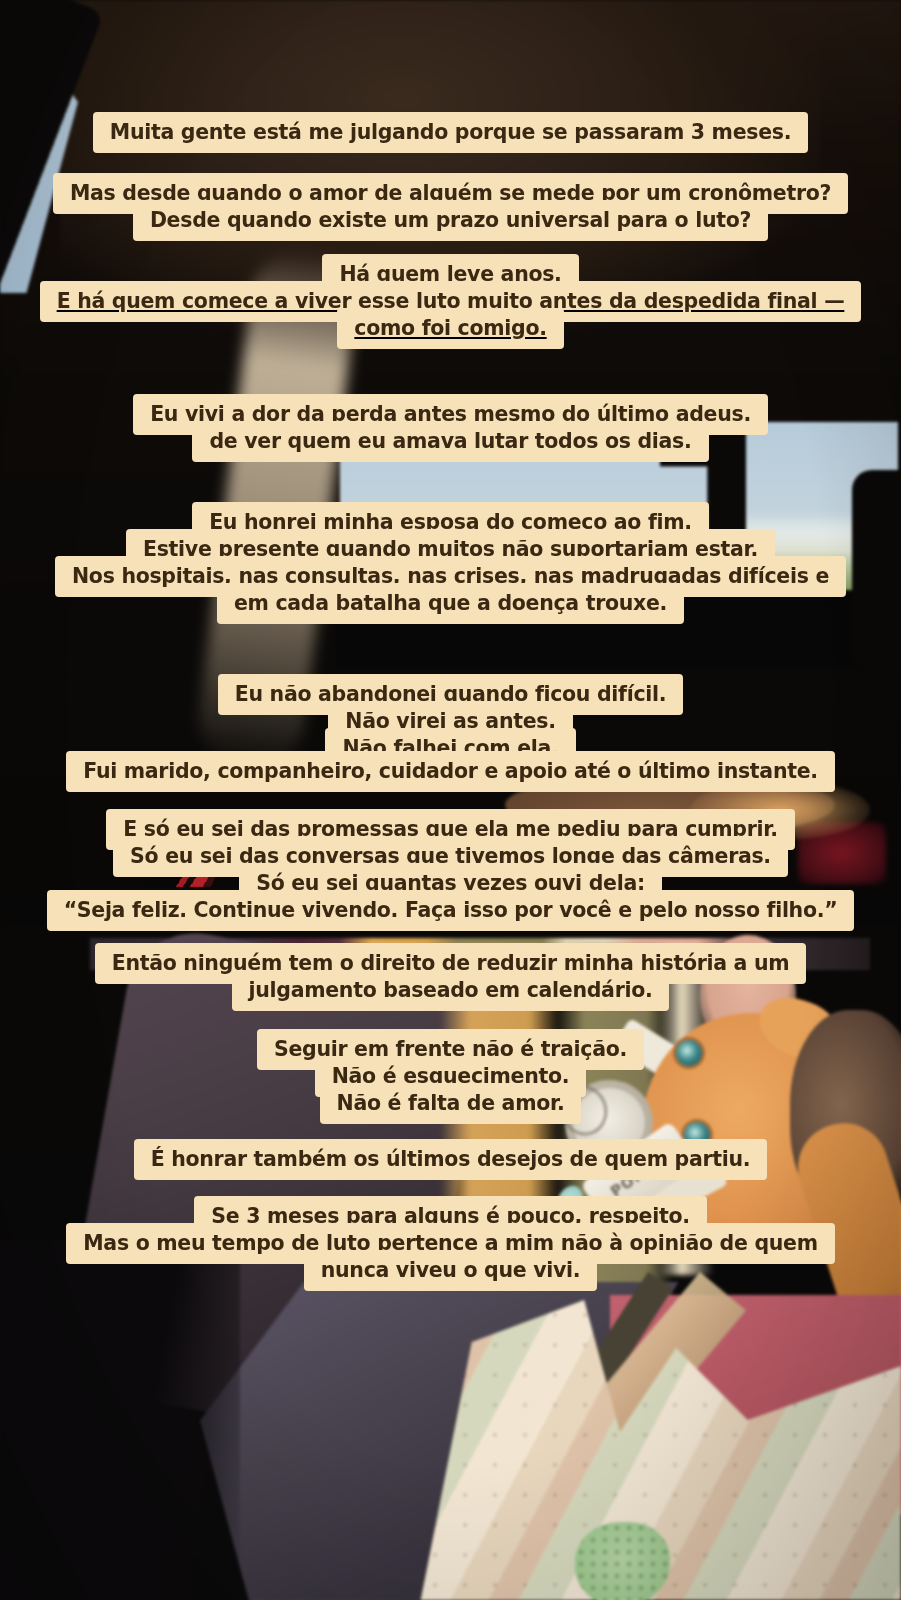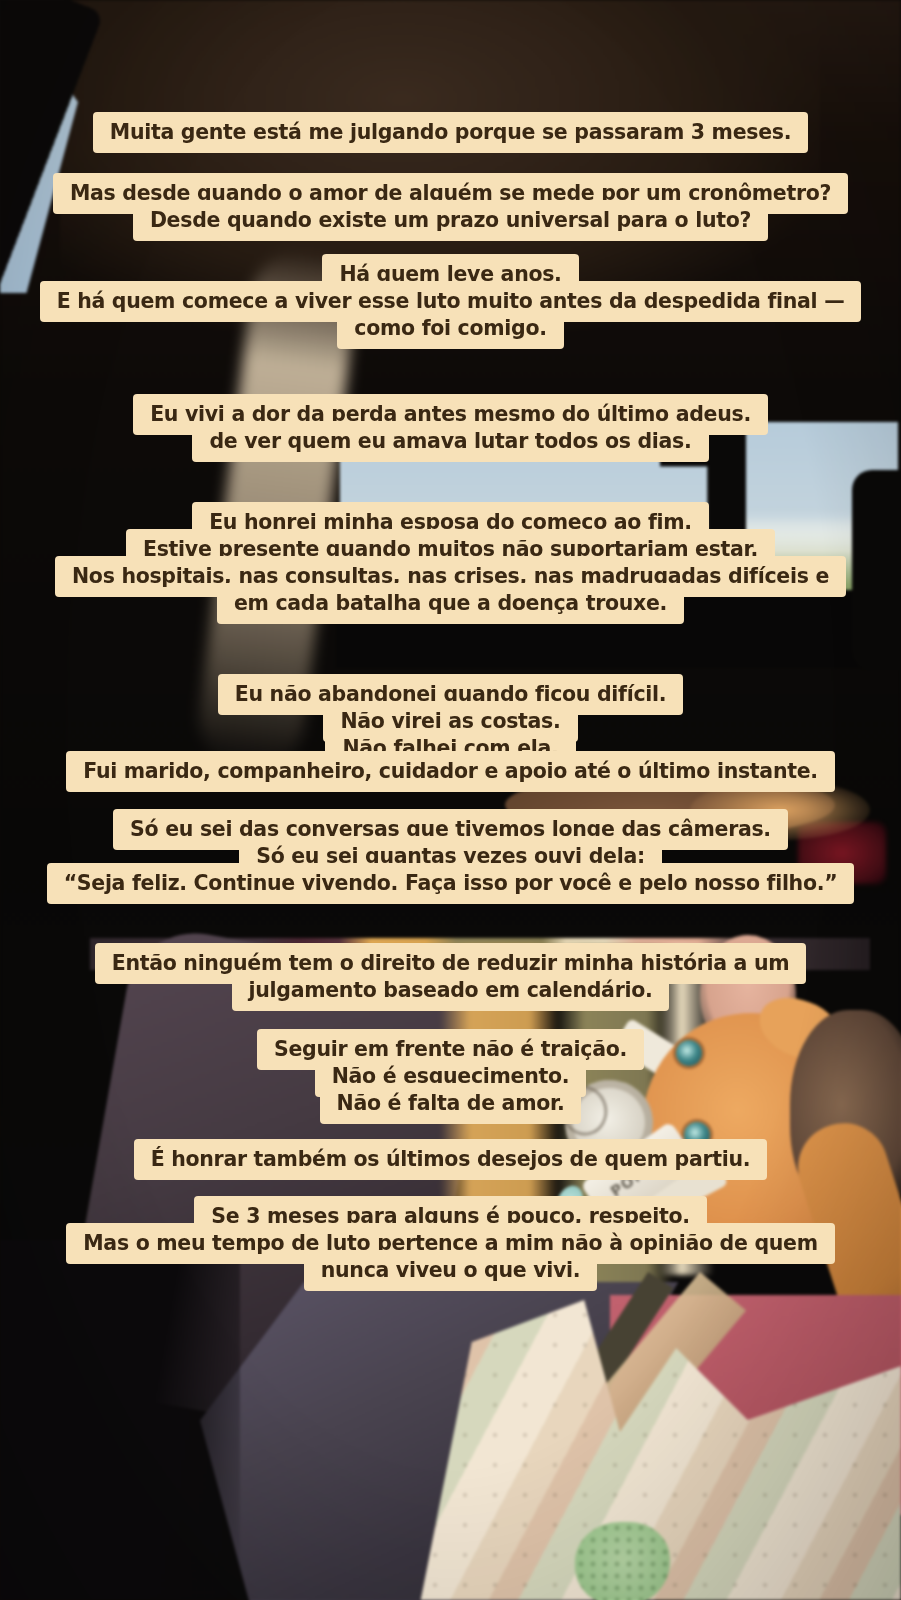--- a/index.html
+++ b/index.html
@@ -166,44 +166,45 @@
   <div class="chip"></div>
 
   <div id="bubbles">
       <div class="bubble" style="top: 112px;">
         <div class="line">Muita gente está me julgando porque se passaram 3 meses.</div>
       </div>
       <div class="bubble" style="top: 173px;">
         <div class="line">Mas desde quando o amor de alguém se mede por um cronômetro?</div>
         <div class="line">Desde quando existe um prazo universal para o luto?</div>
       </div>
-      <div class="bubble" style="top: 254px;">
+      <div class="bubble" style="top: 254px; text-decoration: underline;">
         <div class="line">Há quem leve anos.</div>
         <div class="line">E há quem comece a viver esse luto muito antes da despedida final —</div>
         <div class="line">como foi comigo.</div>
       </div>
       <div class="bubble" style="top: 394px;">
         <div class="line">Eu vivi a dor da perda antes mesmo do último adeus.</div>
         <div class="line">de ver quem eu amava lutar todos os dias.</div>
       </div>
       <div class="bubble" style="top: 502px;">
         <div class="line">Eu honrei minha esposa do começo ao fim.</div>
         <div class="line">Estive presente quando muitos não suportariam estar.</div>
         <div class="line">Nos hospitais, nas consultas, nas crises, nas madrugadas difíceis e</div>
         <div class="line">em cada batalha que a doença trouxe.</div>
       </div>
       <div class="bubble" style="top: 674px;">
         <div class="line">Eu não abandonei quando ficou difícil.</div>
-        <div class="line">Não virei as costas.</div>
+        <div class="line">Não virei as antes.</div>
         <div class="line">Não falhei com ela.</div>
       </div>
       <div class="bubble" style="top: 751px;">
         <div class="line">Fui marido, companheiro, cuidador e apoio até o último instante.</div>
       </div>
       <div class="bubble" style="top: 809px;">
+        <div class="line">E só eu sei das promessas que ela me pediu para cumprir.</div>
         <div class="line">Só eu sei das conversas que tivemos longe das câmeras.</div>
         <div class="line">Só eu sei quantas vezes ouvi dela:</div>
         <div class="line">“Seja feliz. Continue vivendo. Faça isso por você e pelo nosso filho.”</div>
       </div>
       <div class="bubble" style="top: 943px;">
         <div class="line">Então ninguém tem o direito de reduzir minha história a um</div>
         <div class="line">julgamento baseado em calendário.</div>
       </div>
       <div class="bubble" style="top: 1029px;">
         <div class="line">Seguir em frente não é traição.</div>

